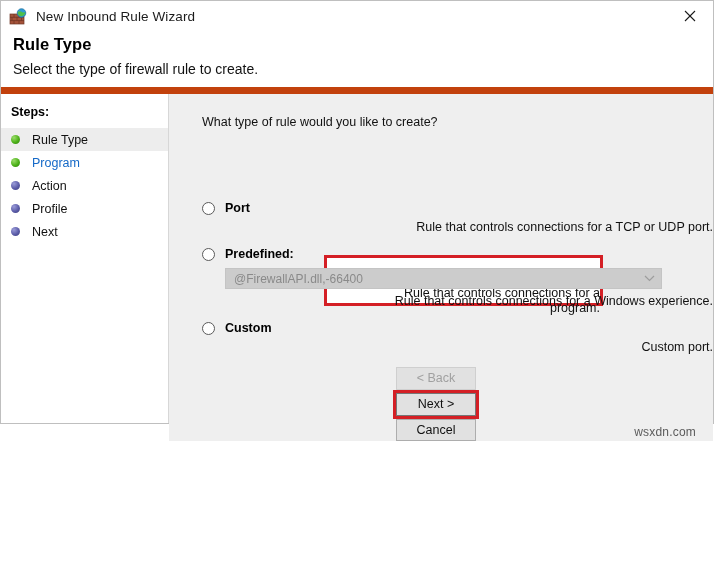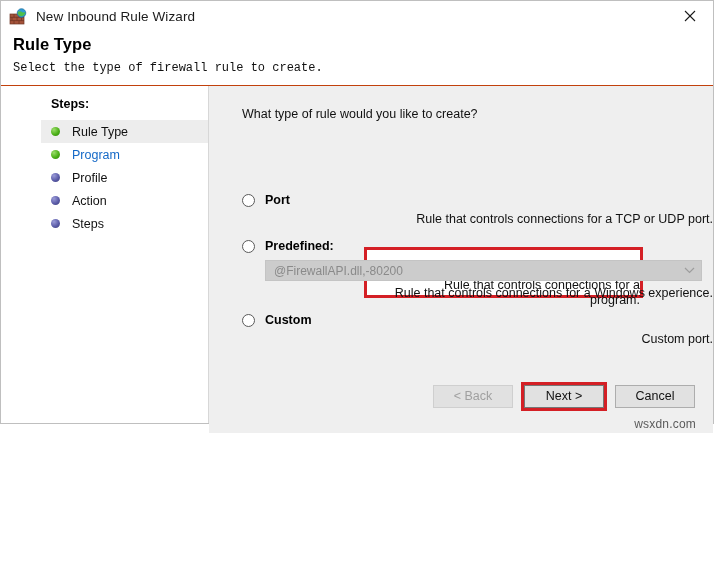--- a/index.html
+++ b/index.html
@@ -67,33 +67,31 @@
     padding: 3px 0 10px 12px;
   }
   #page-title {
     font-size: 16.5px;
     font-weight: bold;
     color: #000000;
     margin: 0 0 7px 0;
     letter-spacing: 0.1px;
   }
   #page-subtitle {
-    font-size: 12px;
+    font-size: 14px;
     color: #111111;
     margin: 0;
-    font-family: Liberation Mono, monospace;
   }
 
   
   #body-split {
     flex: 1;
     display: flex;
     min-height: 0;
-    border-top: 1px solid #c2410c;
-    padding-left: 40px;
+    border-top: 7px solid #c2410c;
   }
 
   
   #sidebar {
     width: 168px;
     min-width: 168px;
     background: #ffffff;
     border-right: 1px solid #d7d7d7;
     box-sizing: border-box;
     padding-top: 8px;
@@ -237,20 +235,21 @@
   #footer {
     height: 74px;
     min-height: 74px;
     background: #efefef;
     display: flex;
     align-items: center;
     justify-content: flex-end;
     padding-right: 18px;
     box-sizing: border-box;
     position: relative;
+    flex-direction: column;
   }
   .btn {
     width: 80px;
     height: 23px;
     box-sizing: border-box;
     border: 1px solid #adadad;
     background: #e1e1e1;
     font-size: 12.5px;
     color: #111111;
     display: flex;
@@ -336,31 +335,31 @@
         <span class="step-label">Rule Type</span>
       </div>
 
       <div class="step-item">
         <span class="step-bullet done"></span>
         <span class="step-label link">Program</span>
       </div>
 
       <div class="step-item">
         <span class="step-bullet pending"></span>
-        <span class="step-label">Profile</span>
+        <span class="step-label">Action</span>
       </div>
 
       <div class="step-item">
         <span class="step-bullet pending"></span>
-        <span class="step-label">Action</span>
+        <span class="step-label">Profile</span>
       </div>
 
       <div class="step-item">
         <span class="step-bullet pending"></span>
-        <span class="step-label">Steps</span>
+        <span class="step-label">Next</span>
       </div>
     </div>
 
     <div id="main-pane">
       <div id="main-content">
 
         <div id="question-text">What type of rule would you like to create?</div>
 
         <div id="option-program" class="option">
           <div class="option-head">
@@ -380,21 +379,21 @@
             <div class="option-desc">Rule that controls connections for a TCP or UDP port.</div>
           </div>
 
           <div class="option">
             <div class="option-head">
               <span class="radio"></span>
               <span class="option-title">Predefined:</span>
             </div>
             <div class="combo-row">
               <div id="predefined-combo">
-                <span id="predefined-combo-value">@FirewallAPI.dll,-80200</span>
+                <span id="predefined-combo-value">@FirewallAPI.dll,-66400</span>
                 <span>
                   <svg id="combo-arrow" width="11" height="7" viewBox="0 0 11 7" aria-hidden="true">
                     <polyline points="1,1 5.5,5.5 10,1" fill="none" stroke="#9d9d9d" stroke-width="1.2"></polyline>
                   </svg>
                 </span>
               </div>
             </div>
             <div class="option-desc" style="margin-top:2px;">Rule that controls connections for a Windows experience.</div>
           </div>
 

